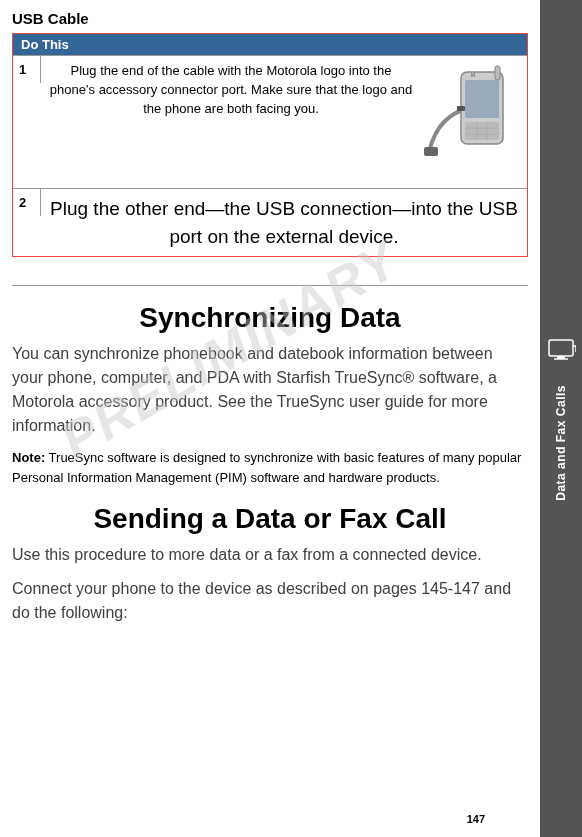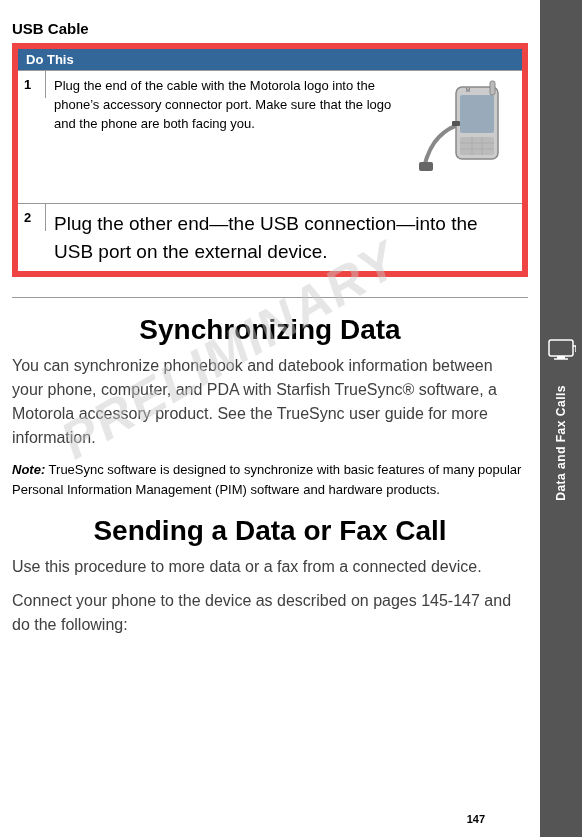--- a/index.html
+++ b/index.html
@@ -10,35 +10,35 @@
       font-family: Arial, Helvetica, sans-serif;
       font-size: 14px;
       background: #fff;
       position: relative;
       overflow: hidden;
     }
 
     .page-container {
       width: 540px;
       height: 837px;
-      padding: 20px 12px;
+      padding: 10px 12px;
       position: relative;
     }
 
     .page-title {
       font-size: 15px;
       font-weight: bold;
       margin-bottom: 6px;
       color: #000;
     }
 
     .table-wrapper {
-      border: 6px solid #ef4444;
+      border: 1px solid #ef4444;
       width: 100%;
-      margin-bottom: 20px;
+      margin-bottom: 28px;
     }
 
     .table-header {
       background-color: #336699;
       color: #fff;
       font-weight: bold;
       padding: 3px 8px;
       font-size: 13px;
     }
 
@@ -59,20 +59,21 @@
       border-right: 1px solid #999;
       flex-shrink: 0;
       align-self: flex-start;
     }
 
     .table-cell-content {
       padding: 6px 8px;
       font-size: 13px;
       flex: 1;
       position: relative;
+      text-align: center;
     }
 
     .row1-inner {
       display: flex;
       align-items: flex-start;
     }
 
     .row1-text {
       flex: 1;
       font-size: 13px;
@@ -111,21 +112,20 @@
 
     .note-text {
       font-size: 13px;
       line-height: 1.5;
       margin-bottom: 10px;
       color: #000;
     }
 
     .note-label {
       font-weight: bold;
-      font-style: italic;
     }
 
     .divider {
       border: none;
       border-top: 1px solid #999;
       margin: 8px 0;
     }
 
     
     .sidebar {

